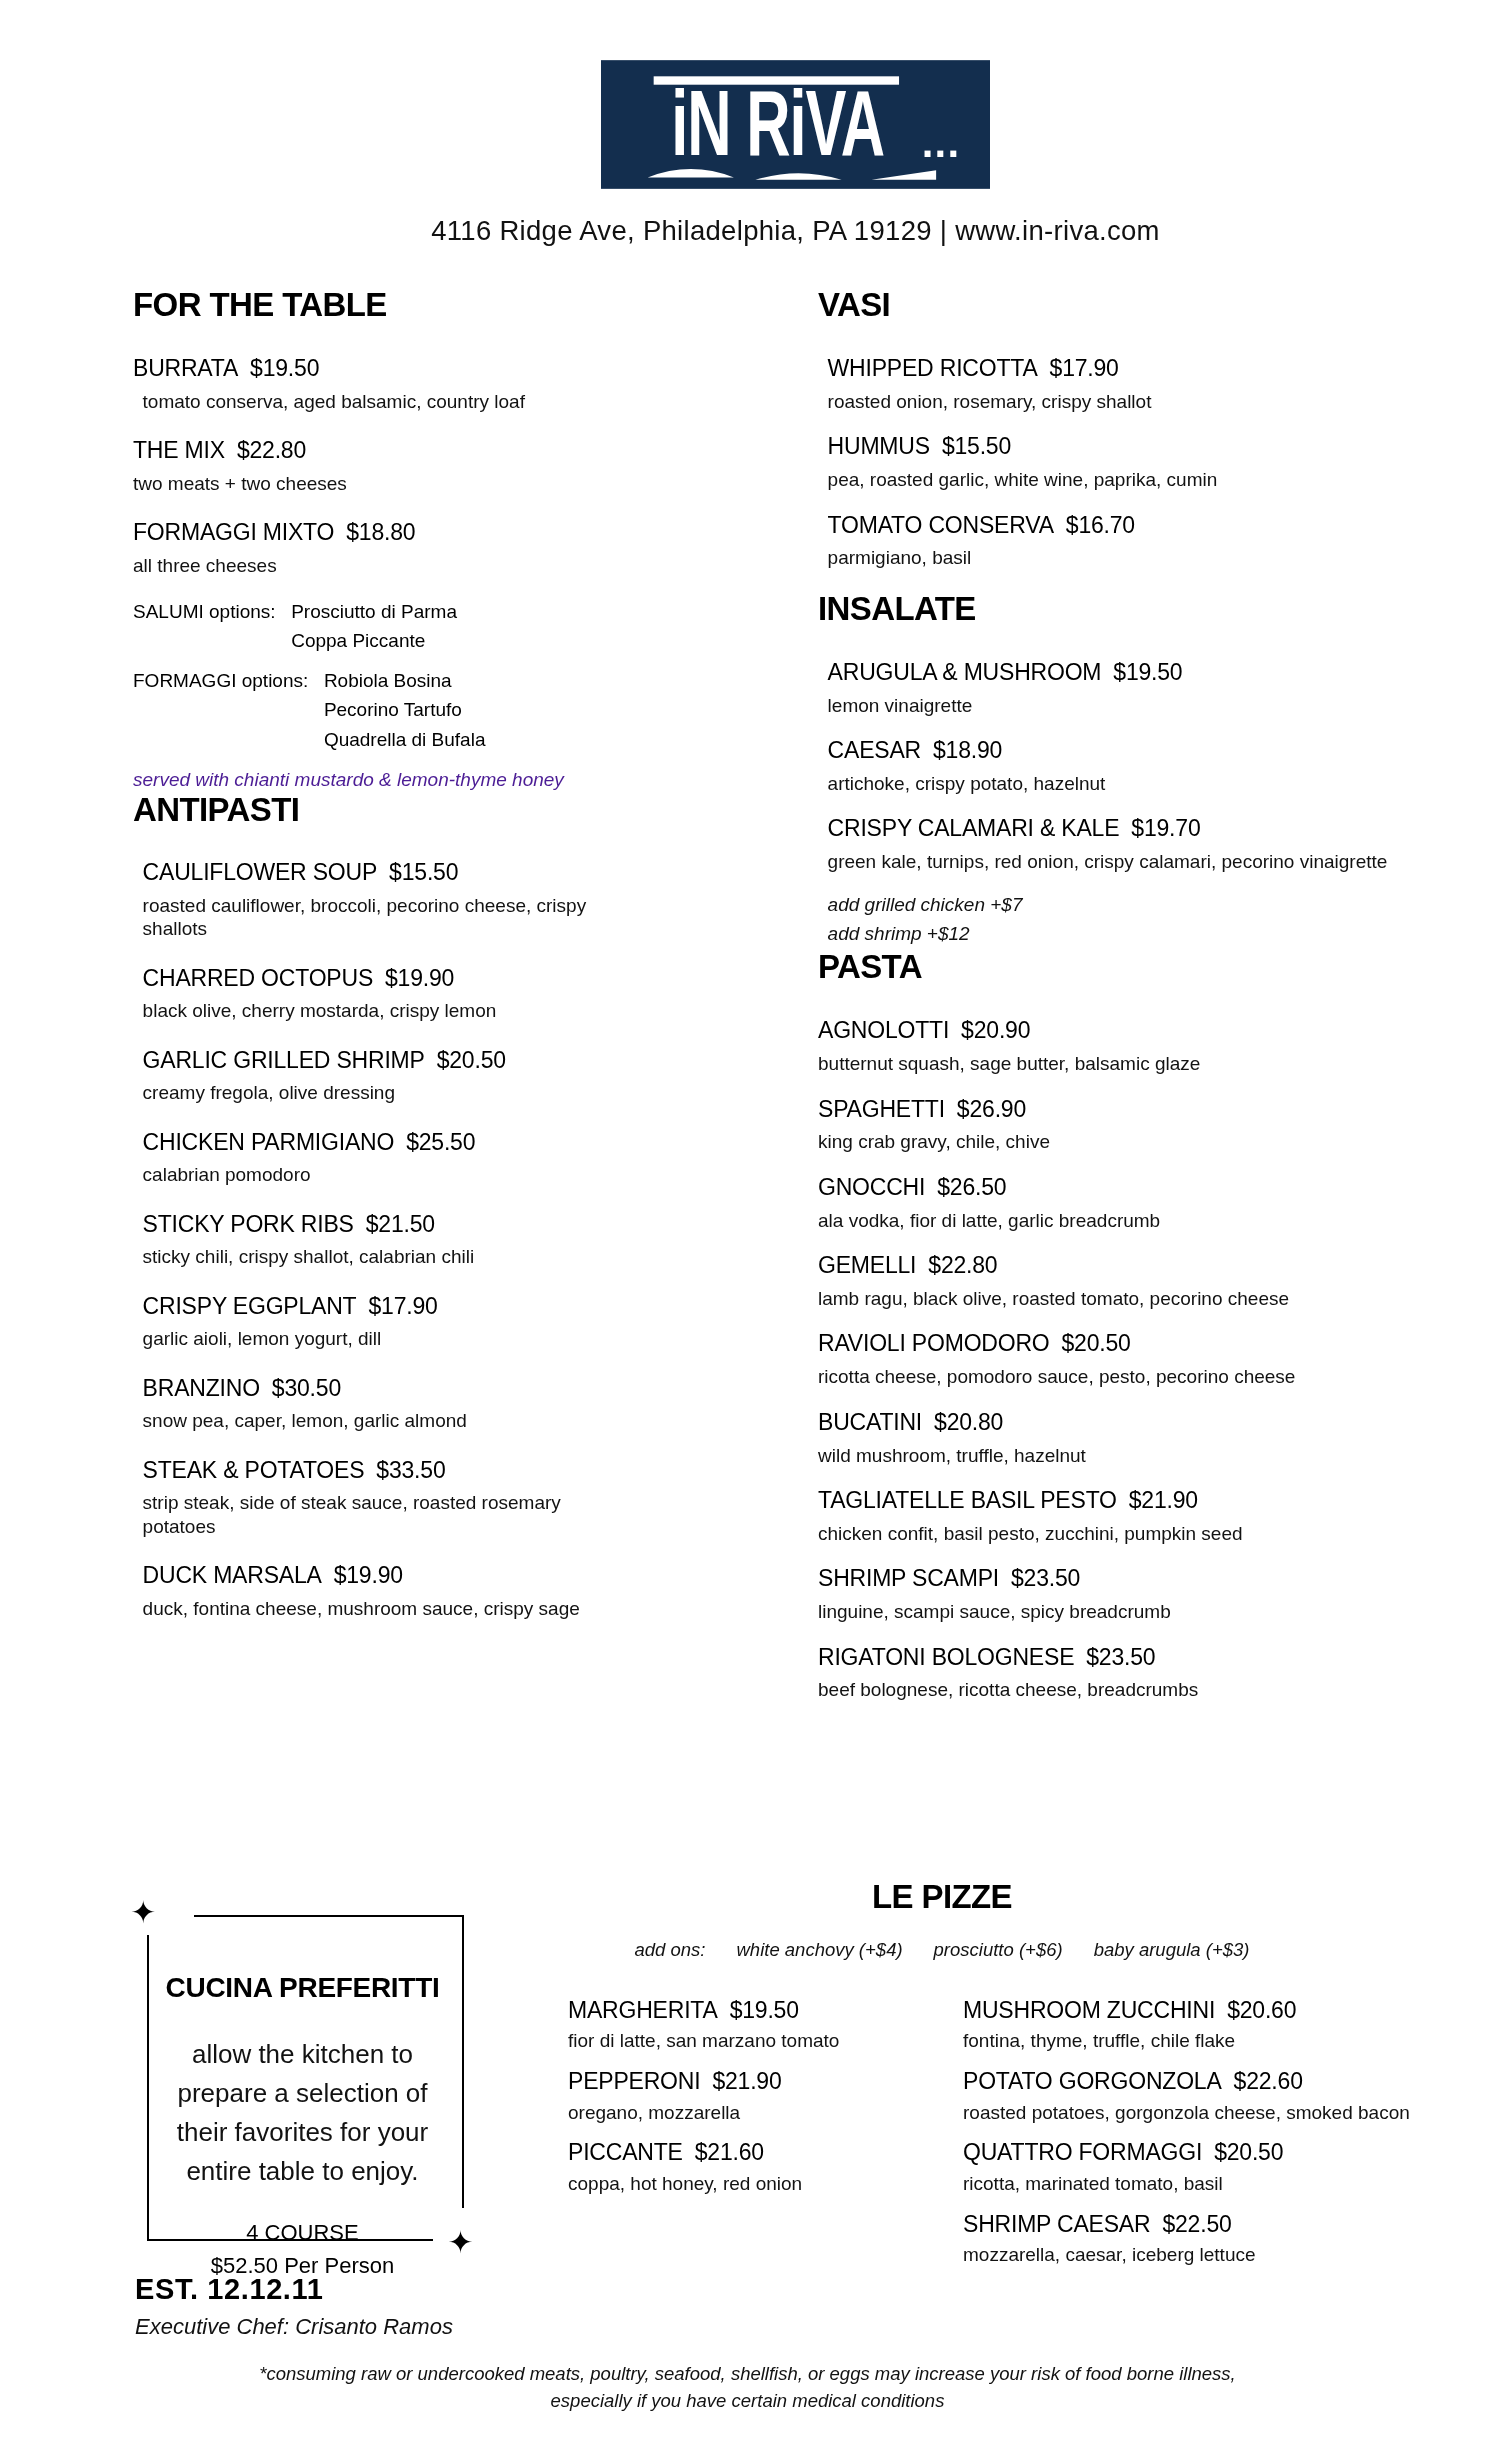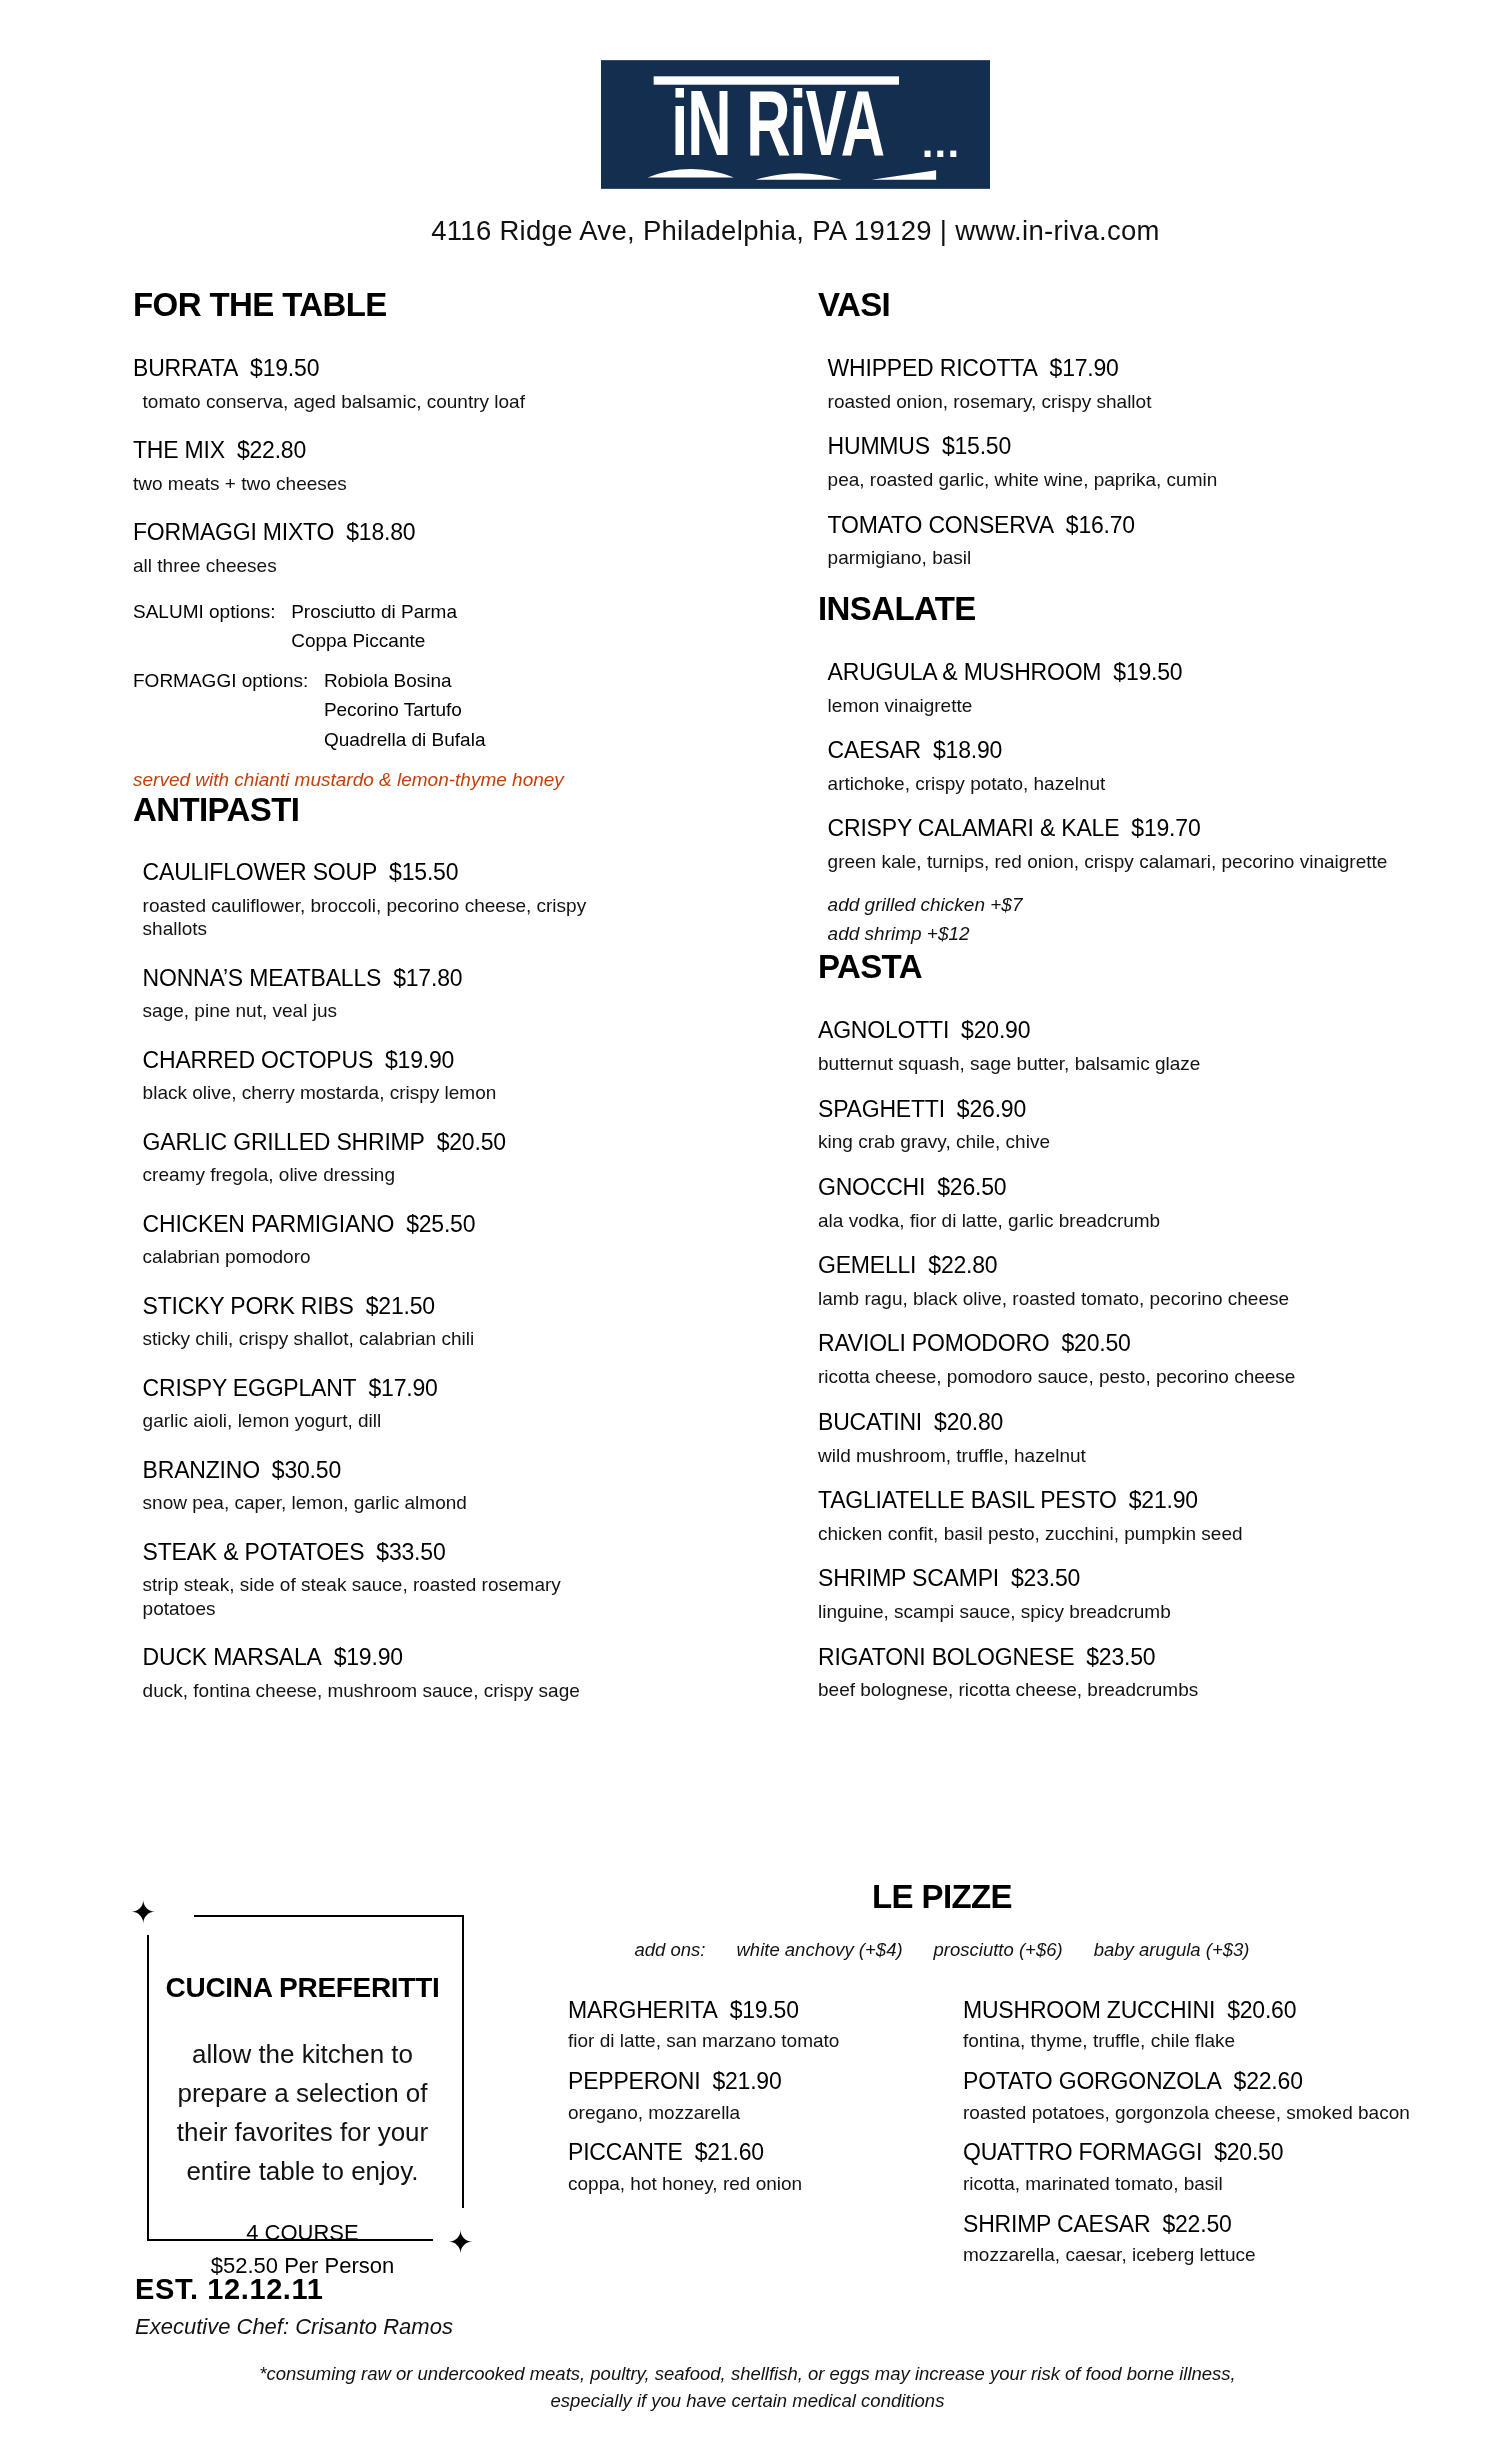--- a/index.html
+++ b/index.html
@@ -15,21 +15,21 @@
   .it{margin-bottom:20.3px;}
   .col.left .it{margin-bottom:24px;}
   .nm{font-size:23px;letter-spacing:-0.2px;line-height:1.15;margin-bottom:8.4px;color:#000;}
   .pr{margin-left:12px;}
   .ds{font-size:19px;line-height:1.22;color:#121212;}
   .ind{padding-left:9.6px;}
   .opts{margin-top:4.8px;font-size:19px;}
   .optrow{display:flex;gap:15.6px;margin-bottom:18px;}
   .optvals{display:flex;flex-direction:column;gap:7.2px;}
   .italic{font-style:italic;}
-  .note{font-size:19px;margin-top:10px;color:#c2410c;}
+  .note{font-size:19px;margin-top:10px;color:#4c1d95;}
   .addnote{font-size:19px;line-height:1.5;color:#121212;margin-top:-2.4px;}
   .pizze{position:absolute;left:568px;top:1878px;width:897px;}
   .pz-head{width:748px;text-align:center;}
   .pz-head h2{margin-bottom:0;}
   .addons{margin-top:23px;font-size:18.5px;display:flex;justify-content:center;gap:31px;color:#121212;}
   .pz-grid{display:flex;margin-top:36px;}
   .pz-col{width:395px;}
   .pz-col.c2{width:490px;}
   .pz-grid .it{margin-bottom:15.6px;}
   .pz-grid .nm{margin-bottom:6px;}
@@ -99,24 +99,20 @@
   </div>
   <div class="note italic">served with chianti mustardo &amp; lemon-thyme honey</div>
 
   <h2 class="sec mt">ANTIPASTI</h2>
   <div class="items ind">
     <div class="it">
       <div class="nm"><span>CAULIFLOWER SOUP</span><span class="pr">$15.50</span></div>
       <div class="ds">roasted cauliflower, broccoli, pecorino cheese, crispy shallots</div>
     </div>
     <div class="it">
-      <div class="nm"><span>NONNA’S MEATBALLS</span><span class="pr">$17.80</span></div>
-      <div class="ds">sage, pine nut, veal jus</div>
-    </div>
-    <div class="it">
       <div class="nm"><span>CHARRED OCTOPUS</span><span class="pr">$19.90</span></div>
       <div class="ds">black olive, cherry mostarda, crispy lemon</div>
     </div>
     <div class="it">
       <div class="nm"><span>GARLIC GRILLED SHRIMP</span><span class="pr">$20.50</span></div>
       <div class="ds">creamy fregola, olive dressing</div>
     </div>
     <div class="it">
       <div class="nm"><span>CHICKEN PARMIGIANO</span><span class="pr">$25.50</span></div>
       <div class="ds">calabrian pomodoro</div>

